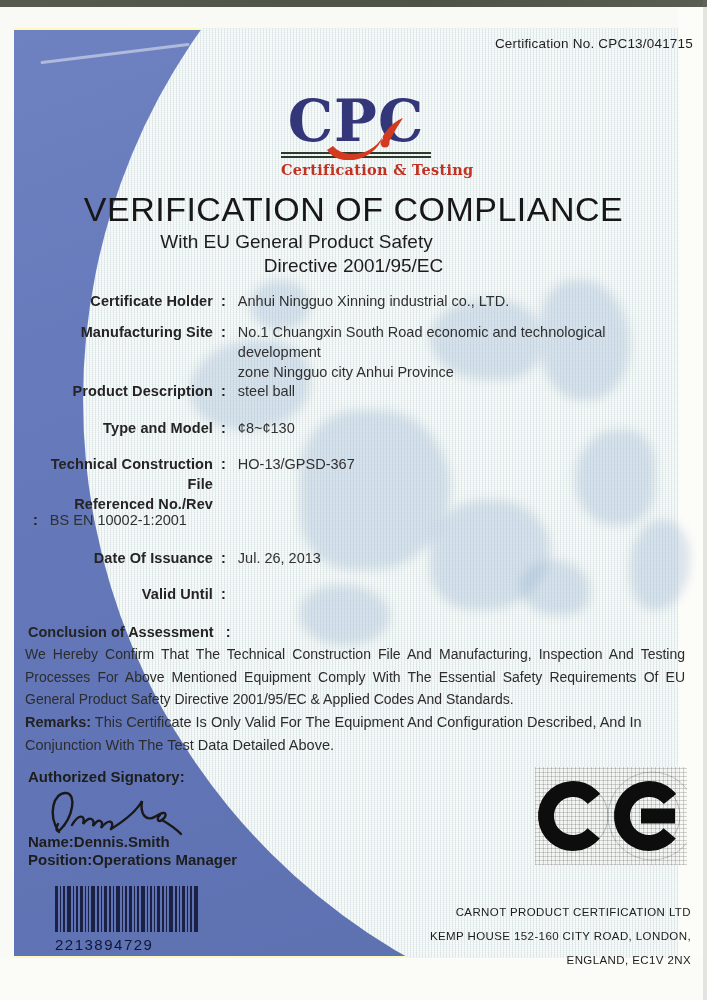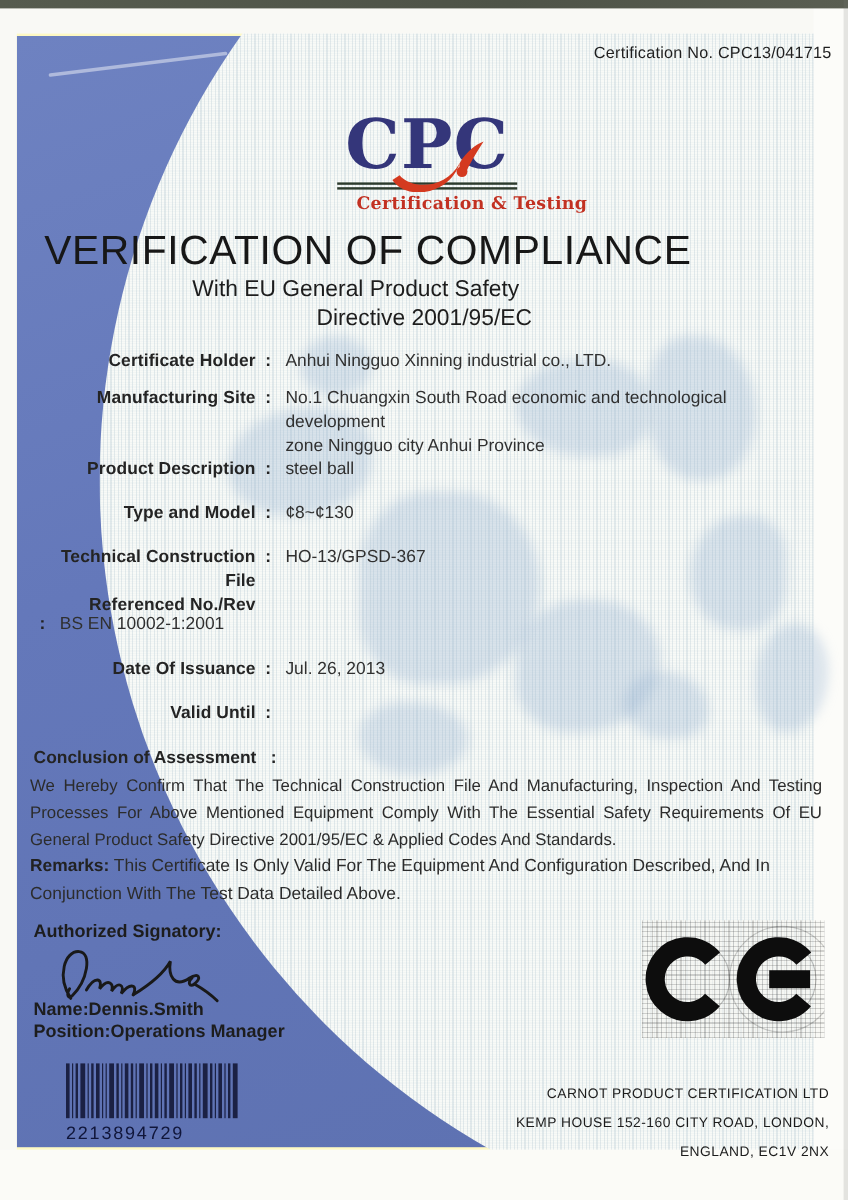--- a/index.html
+++ b/index.html
@@ -41,23 +41,23 @@
   
   .content{position:absolute;inset:0;z-index:5;}
   .cert-no{position:absolute;top:36px;right:14px;font-size:13.5px;color:#1f1f1f;letter-spacing:.2px;}
 
   .logo{position:absolute;left:281px;top:92px;width:150px;text-align:center;}
   .logo-text{font-family:"DejaVu Serif",serif;font-weight:700;font-size:57px;line-height:1;
        color:#34367a;letter-spacing:1px;}
   .logo-swoosh{position:absolute;left:38px;top:20px;width:110px;height:48px;}
   .logo-rule{margin-top:3px;height:2px;border-top:2px solid #2c3a2c;border-bottom:2px solid #2c3a2c;}
   .logo-tagline{margin-top:3px;font-family:"DejaVu Serif",serif;font-weight:700;font-size:14.5px;
-       color:#c23122;letter-spacing:.3px;white-space:nowrap;padding-left:16px;}
-
-  .title{position:absolute;left:0;top:190px;width:613px;text-align:center;
+       color:#c23122;letter-spacing:.3px;white-space:nowrap;}
+
+  .title{position:absolute;left:0;top:190px;width:707px;text-align:center;
        font-size:34px;letter-spacing:.5px;color:#171717;}
   .subtitle1{position:absolute;left:0;top:231px;width:593px;text-align:center;font-size:19px;color:#1d1d1d;}
   .subtitle2{position:absolute;left:0;top:255px;width:707px;text-align:center;font-size:19px;color:#1d1d1d;}
 
   .frow{position:absolute;left:25px;width:655px;display:flex;align-items:flex-start;
        font-size:14.5px;line-height:20px;}
   .flabel{width:188px;text-align:right;font-weight:700;color:#242424;letter-spacing:.1px;}
   .fcolon{margin-left:8px;font-weight:700;}
   .fvalue{margin-left:12px;color:#303030;flex:1;}
   .r1{top:291px}.r2{top:322px}.r3{top:381px}.r4{top:418px}.r5{top:454px}.r6{top:510px}.r7{top:548px}.r8{top:584px}

